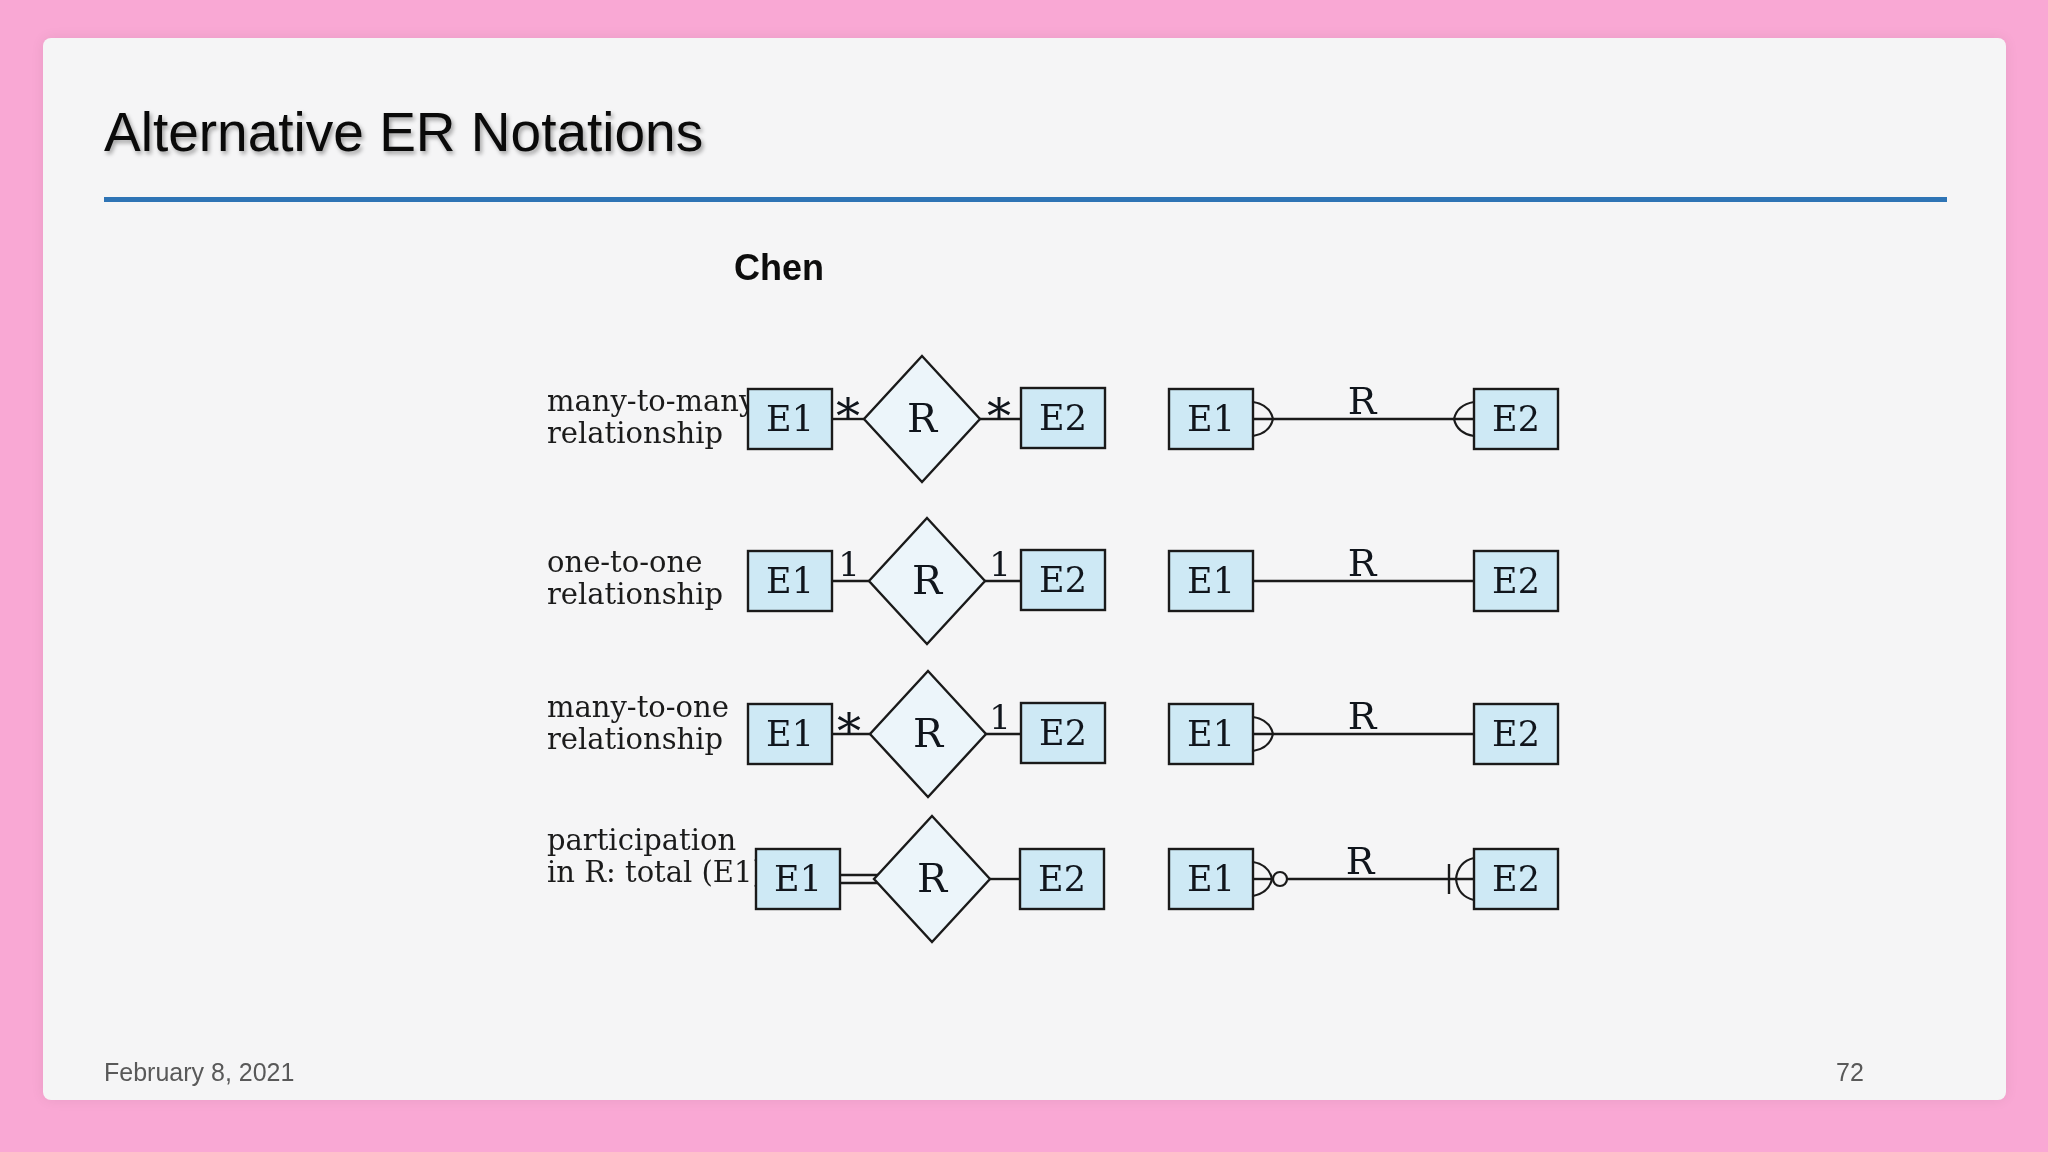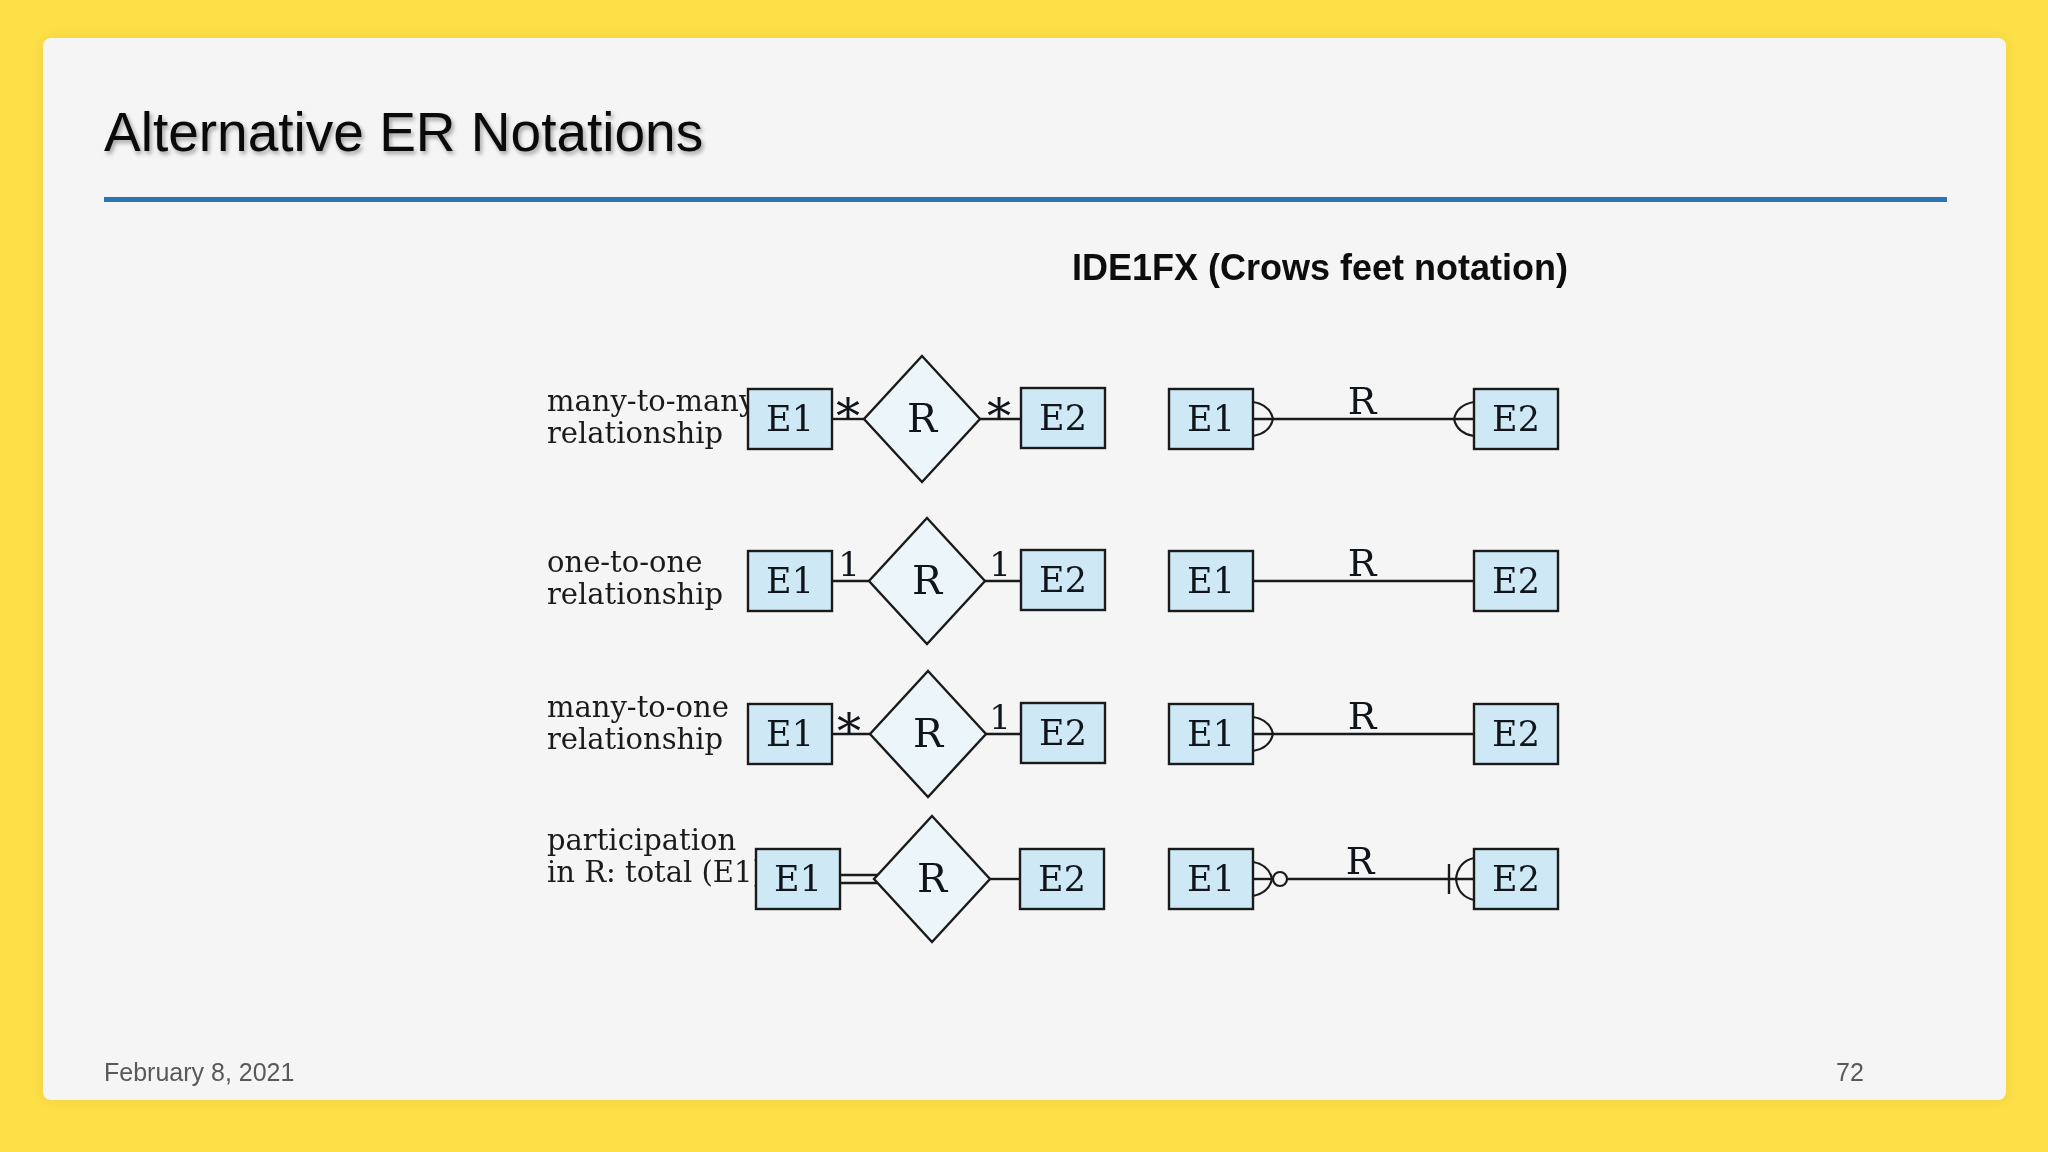--- a/index.html
+++ b/index.html
@@ -1,20 +1,20 @@
 <!DOCTYPE html>
 <html style="--accent: #2e74b5; --entity-fill: #cee9f5; --diamond-fill: #ecf5fa; --line-color: #1a1a1a; --footer-color: #595959; --slide-bg: #f5f5f6; --text-dark: #10151c;"><head>
 <meta charset="utf-8">
 <style>
   :root{
     --accent:#2e74b5; --entity-fill:#cee9f5; --diamond-fill:#ecf5fa;
     --line-color:#1a1a1a; --footer-color:#595959; --slide-bg:#f5f5f6; --text-dark:#10151c;
   }
   html,body{margin:0;padding:0;background:#ffffff;}
-  .page{position:relative;width:2048px;height:1152px;background:#fde047;overflow:hidden;
+  .page{position:relative;width:2048px;height:1152px;background:#f9a8d4;overflow:hidden;
         font-family:"Liberation Sans",sans-serif;}
   .slide{position:absolute;left:43px;top:38px;width:1963px;height:1062px;
          background:var(--slide-bg);border-radius:8px;box-shadow:0 0 14px rgba(0,0,0,0.07);}
   .title{position:absolute;left:104px;top:100px;font-size:55px;color:#0a0a0a;
          letter-spacing:0px;text-shadow:2px 3px 4px rgba(0,0,0,0.35);}
   .rule{position:absolute;left:104px;top:197px;width:1843px;height:5px;background:var(--accent);}
   .col-header{position:absolute;top:247px;font-weight:bold;font-size:36px;color:#0d0d0d;text-align:center;}
   .col-header.chen{left:639px;width:280px;}
   .col-header.idef{left:1040px;width:560px;}
   .row-label{position:absolute;left:547px;width:230px;font-family:"DejaVu Serif",serif;
@@ -39,21 +39,21 @@
 </style>
 </head>
 <body>
 
 <div class="page">
   <div class="slide"></div>
 
   <div class="title">Alternative ER Notations</div>
   <div class="rule"></div>
 
-  <div class="col-header idef">IDE1FX (Crows feet notation)</div>
+  <div class="col-header chen">Chen</div>
 
   <div class="row-label" style="top:385px">
     <span>many-to-many</span>
     <span>relationship</span>
   </div>
   <div class="row-label" style="top:546px">
     <span>one-to-one</span>
     <span>relationship</span>
   </div>
   <div class="row-label" style="top:691px">

